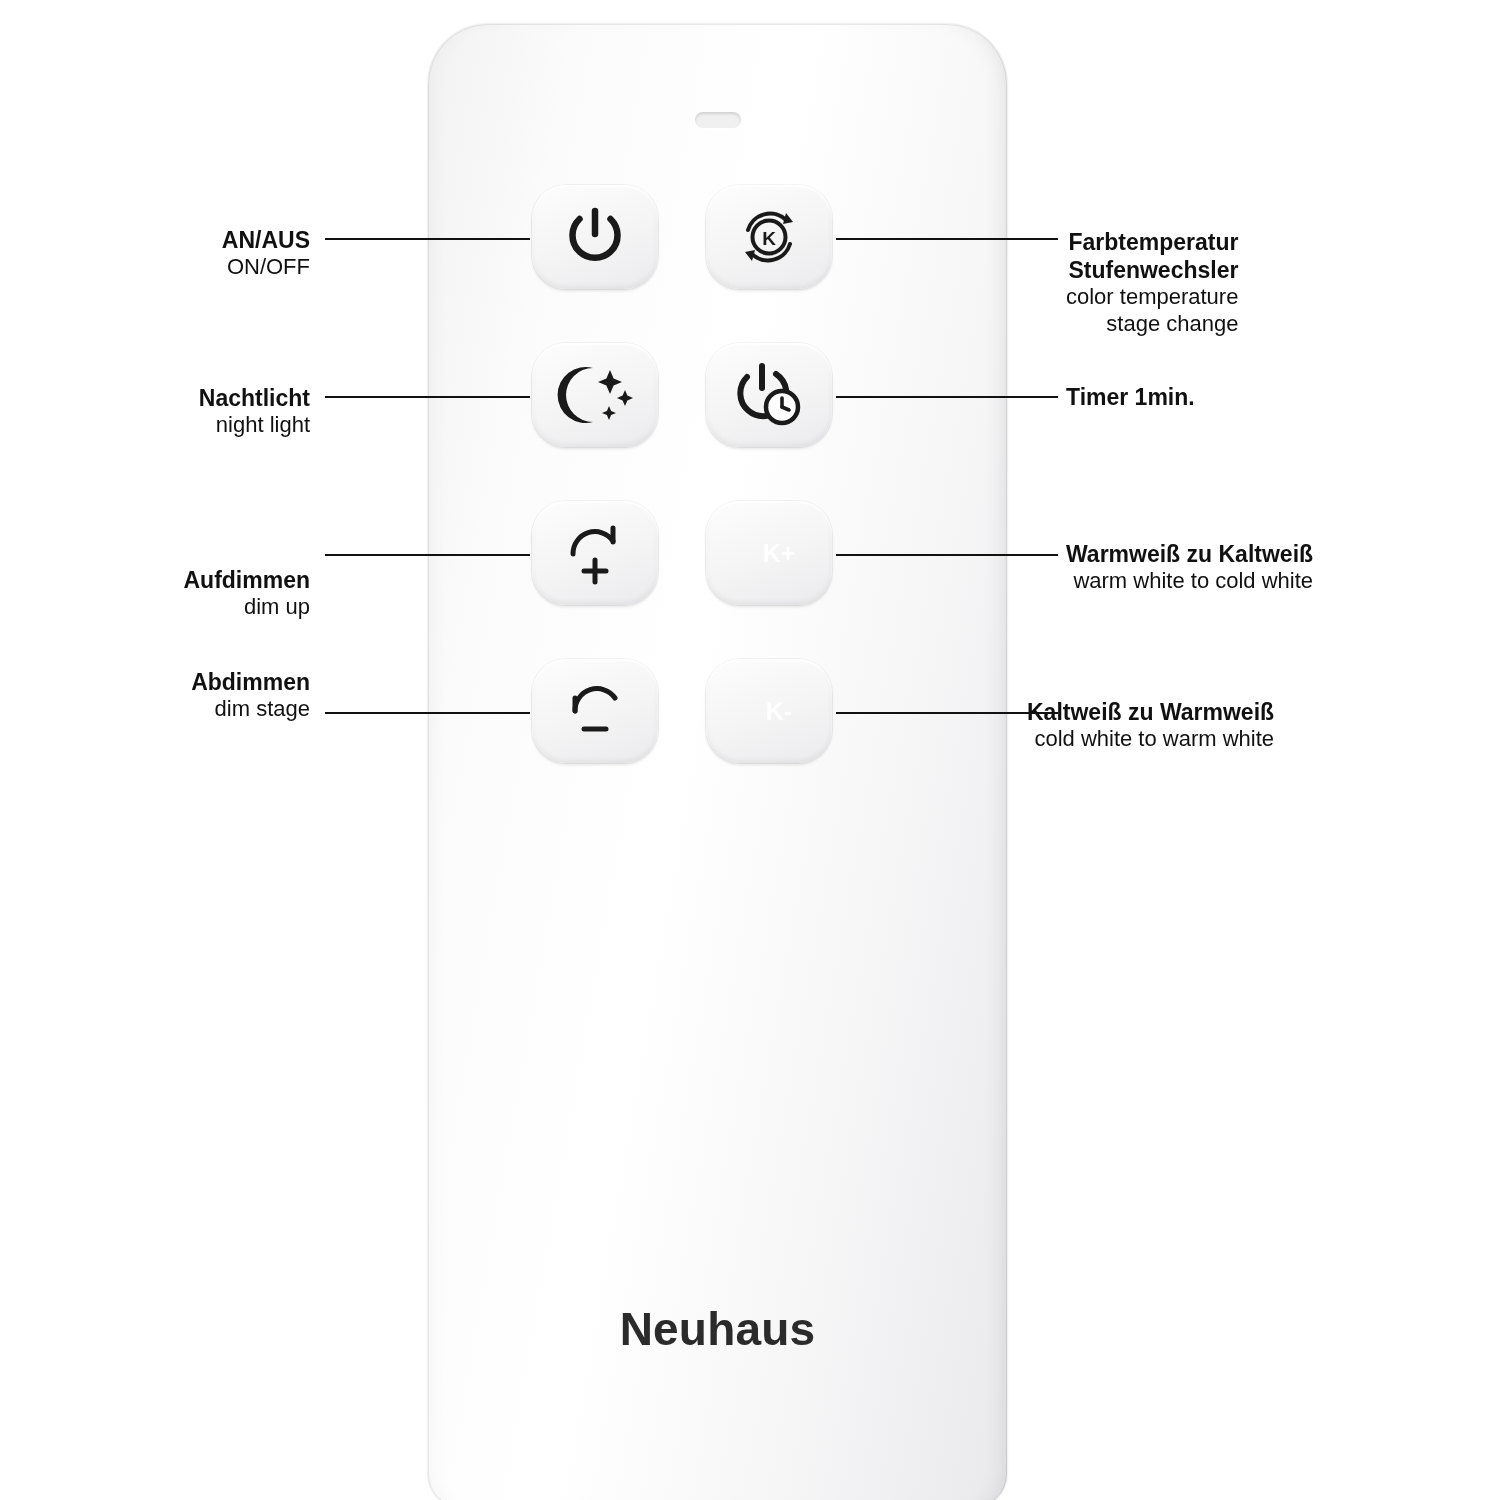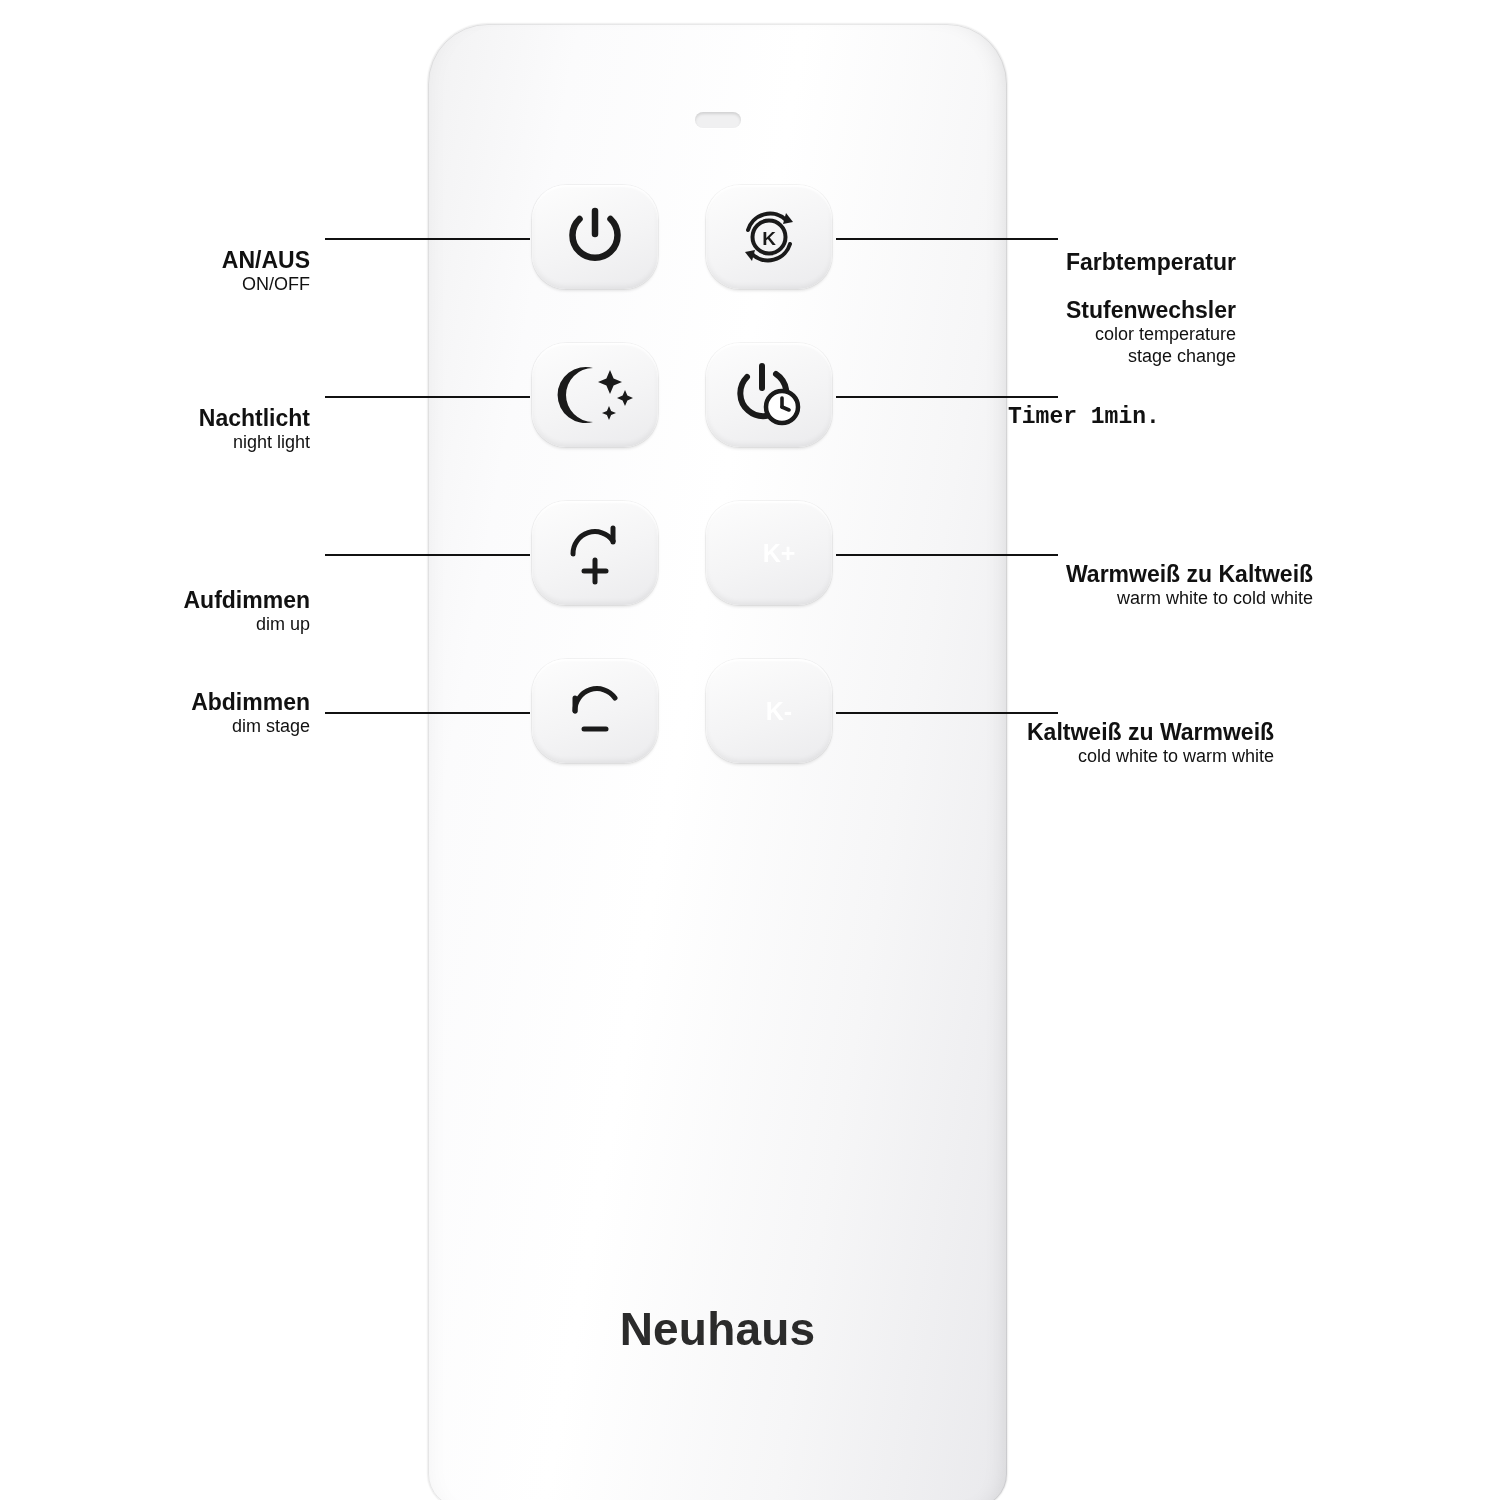--- a/index.html
+++ b/index.html
@@ -94,24 +94,23 @@
   
   .label {
     position: absolute;
     color: #111111;
     line-height: 1.22;
   }
   .label .de {
     font-size: 23px;
     font-weight: bold;
     white-space: nowrap;
-    margin-top: 20px;
   }
   .label .en {
-    font-size: 18px;
+    font-size: 22px;
     font-weight: normal;
     white-space: nowrap;
   }
   .label.left { text-align: right; }
   .label.right { text-align: right; }
 
   
   .leader {
     position: absolute;
     height: 0;
@@ -246,21 +245,21 @@
   <div class="en">dim stage</div>
 </div>
 
 <div class="label right" style="left:1066px; top:228px;">
   <div class="de">Farbtemperatur</div>
   <div class="de">Stufenwechsler</div>
   <div class="en">color temperature</div>
   <div class="en">stage change</div>
 </div>
 
-<div class="label right" style="left:1008px; top:383px;font-family:Liberation Mono, monospace;">
+<div class="label right" style="left:1066px; top:383px;">
   <div class="de">Timer 1min.</div>
 </div>
 
 <div class="label right" style="left:1066px; top:540px;">
   <div class="de">Warmweiß zu Kaltweiß</div>
   <div class="en">warm white to cold white</div>
 </div>
 
 <div class="label right" style="left:1027px; top:698px;">
   <div class="de">Kaltweiß zu Warmweiß</div>

